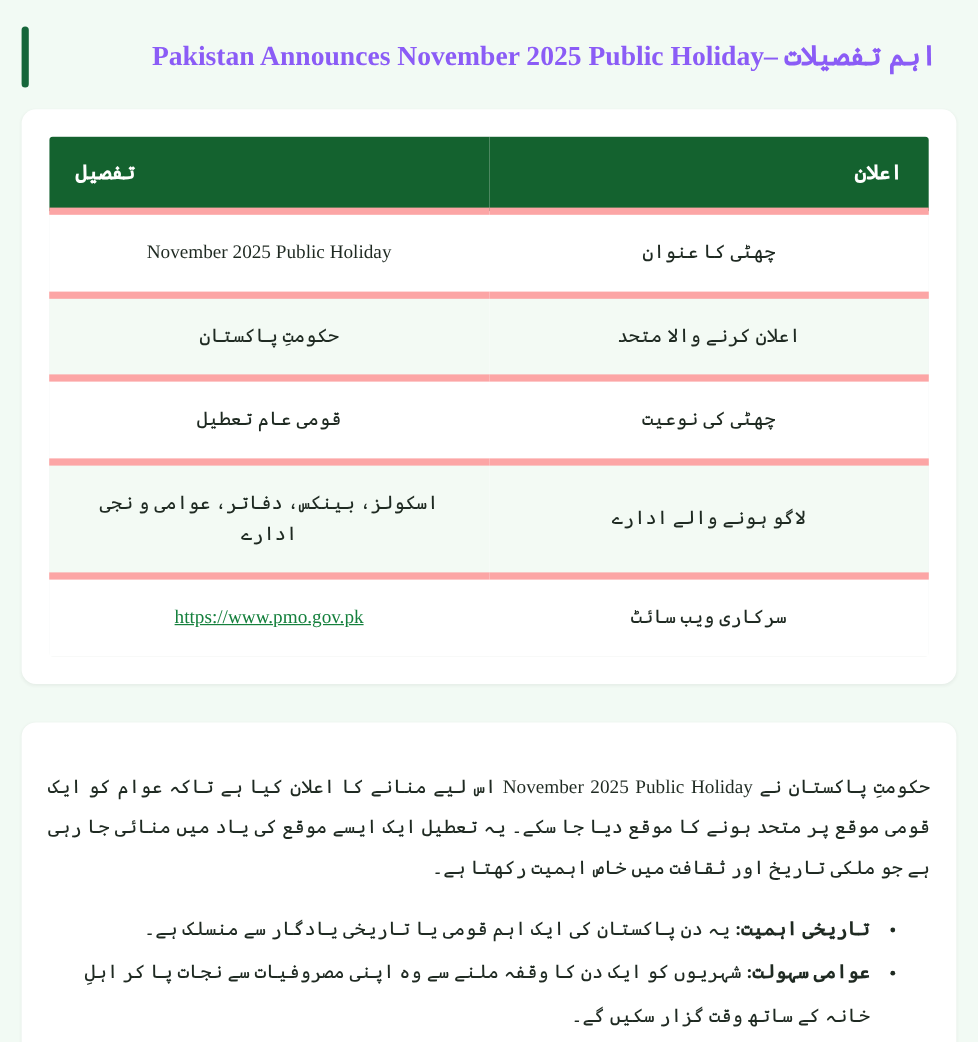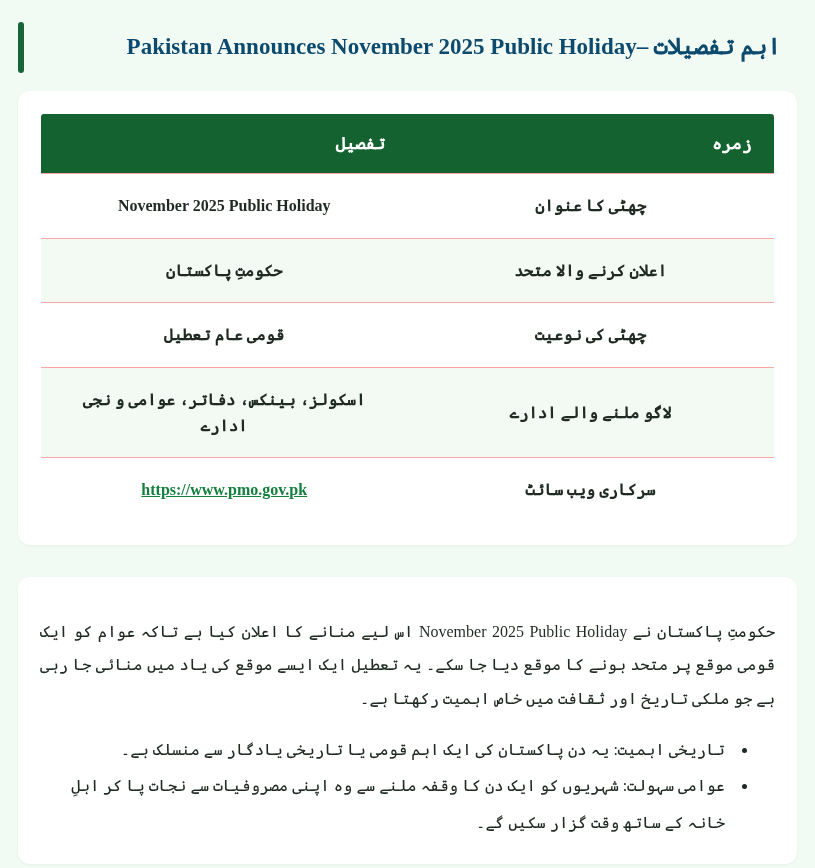--- a/index.html
+++ b/index.html
@@ -36,21 +36,21 @@
     align-self: stretch;
     min-height: 46px;
     margin-right: 4px;
     flex: 0 0 6px;
   }
   .heading-text {
     flex: 1 1 auto;
     text-align: right;
     font-size: 23px;
     font-weight: bold;
-    color: #0c4a6e;
+    color: #8b5cf6;
     padding: 8px 16px 8px 8px;
     line-height: 1.5;
     direction: rtl;
   }
 
   
   .card {
     background: #ffffff;
     border-radius: 12px;
     margin: 18px 18px 0 18px;
@@ -71,29 +71,28 @@
   table.details thead th {
     background: #14622f;
     color: #ffffff;
     font-size: 17px;
     font-weight: bold;
     padding: 18px 22px;
     text-align: right;
     line-height: 1.4;
   }
   table.details thead th.col-value {
-    text-align: right;
+    text-align: left;
   }
   table.details tbody td {
     padding: 19px 22px;
     font-size: 16px;
     color: #1f2a22;
-    border-top: 1px solid #fca5a5;
+    border-top: 6px solid #fca5a5;
     line-height: 1.6;
-    font-weight: bold;
   }
   table.details tbody td.col-label {
     text-align: center;
     width: 32%;
   }
   table.details tbody td.col-value {
     text-align: center;
   }
   table.details tbody tr:nth-child(even) {
     background: #f3faf4;
@@ -131,57 +130,57 @@
     list-style: disc;
   }
   ul.bullets li {
     font-size: 16px;
     line-height: 2.3;
     color: #1f2a22;
     text-align: right;
     padding-right: 6px;
   }
   ul.bullets li b {
-    font-weight: normal;
+    font-weight: bold;
   }
   .spacer { height: 14px; }
 </style>
 </head>
 <body>
 
 <div class="page">
 
   <div class="section-heading">
     <div class="heading-bar"></div>
     <div class="heading-text">اہم تفصیلات –Pakistan Announces November 2025 Public Holiday</div>
   </div>
 
   <div class="card">
     <table class="details">
       <thead>
         <tr>
-          <th class="col-label">زمرہ</th>
+          <th class="col-label">اعلان</th>
           <th class="col-value">تفصیل</th>
         </tr>
       </thead>
       <tbody>
         <tr>
           <td class="col-label">چھٹی کا عنوان</td>
           <td class="col-value"><span class="ltr-text">November 2025 Public Holiday</span></td>
         </tr>
         <tr>
           <td class="col-label">اعلان کرنے والا متحد</td>
           <td class="col-value">حکومتِ پاکستان</td>
         </tr>
         <tr>
           <td class="col-label">چھٹی کی نوعیت</td>
           <td class="col-value">قومی عام تعطیل</td>
         </tr>
         <tr>
-          <td class="col-label">لاگو ملنے والے ادارے</td>
+          <td class="col-label">لاگو ہونے والے ادارے</td>
           <td class="col-value">اسکولز، بینکس، دفاتر، عوامی و نجی ادارے</td>
         </tr>
         <tr>
           <td class="col-label">سرکاری ویب سائٹ</td>
           <td class="col-value"><a class="siteLink" href="#">https://www.pmo.gov.pk</a></td>
         </tr>
       </tbody>
     </table>
   </div>
 

